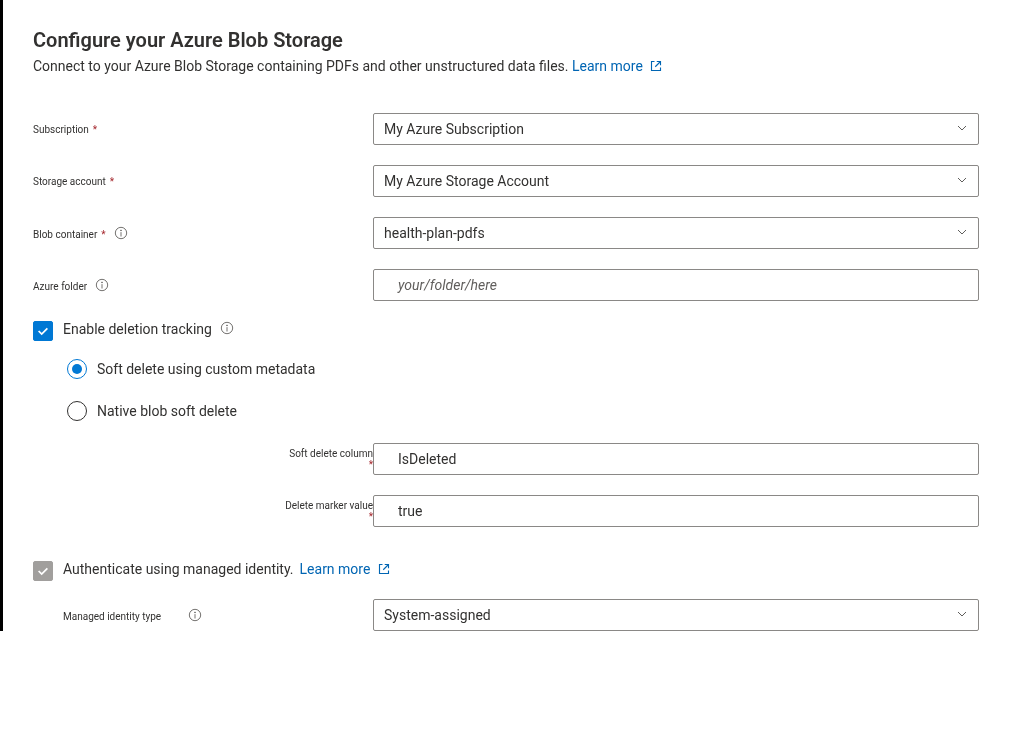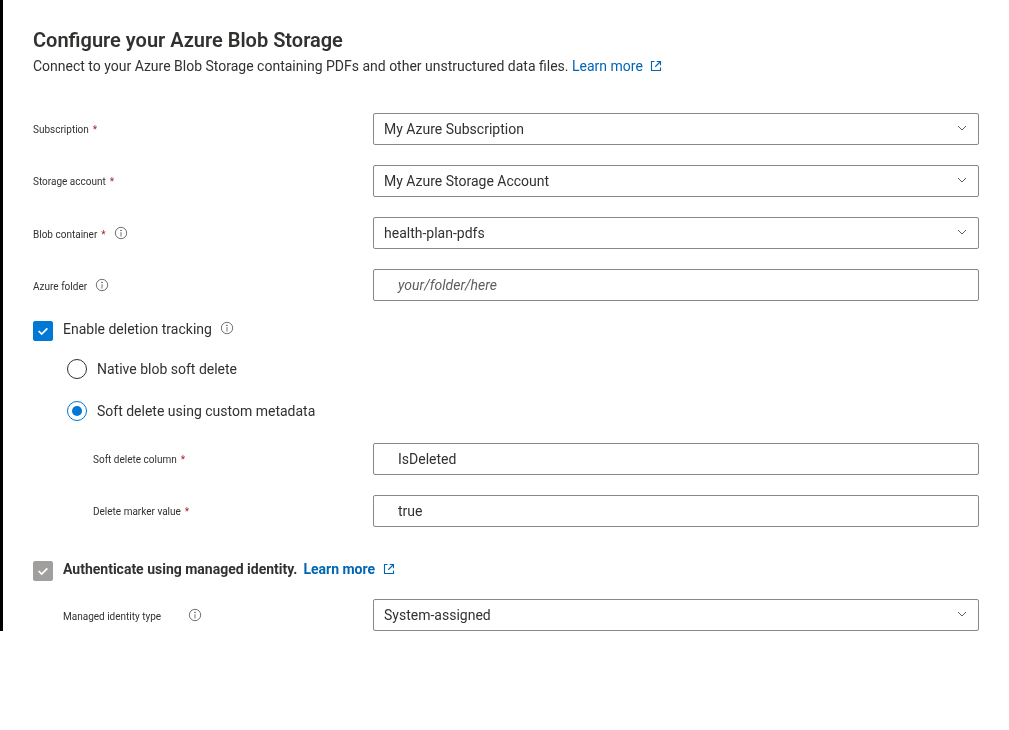--- a/index.html
+++ b/index.html
@@ -43,21 +43,21 @@
     margin-bottom: 20px;
   }
   .label-col {
     width: 340px;
     flex: 0 0 340px;
     display: flex;
     align-items: flex-end;
     font-size: 10px;
     color: #323130;
   }
-  .label-col.indent1 { padding-left: 60px; }
+  .label-col.indent1 { padding-left: 60px; flex-direction: column; }
   .label-col .req {
     color: #a4262c;
     margin-left: 4px;
   }
   .info-icon {
     display: inline-flex;
     margin-left: 8px;
     color: #605e5c;
   }
   .input-col {
@@ -140,21 +140,21 @@
     border: 1px solid #0078d4;
   }
   .radio.selected .dot {
     width: 10px;
     height: 10px;
     border-radius: 50%;
     background: #0078d4;
   }
 
   .section-gap-top { margin-top: 18px; }
-  .section-gap-top-2 { margin-top: 34px; font-weight: bold; }
+  .section-gap-top-2 { margin-top: 34px; }
 </style>
 </head>
 <body>
 
 <div class="page">
 
   <h1 class="title">Configure your Azure Blob Storage</h1>
   <div class="subtitle">
     <span>Connect to your Azure Blob Storage containing PDFs and other unstructured data files.</span>
     <a href="#" class="link">
@@ -253,29 +253,29 @@
     <span class="info-icon">
       <svg width="14" height="14" viewBox="0 0 16 16" fill="none" stroke="currentColor" stroke-width="1">
           <circle cx="8" cy="8" r="6.5"></circle>
           <circle cx="8" cy="5" r="0.5" fill="currentColor"></circle>
           <path d="M8 7v5"></path>
         </svg>
     </span>
   </div>
 
   <div class="radio-row">
+    <span class="radio selected">
+        <span class="dot"></span>
+      </span>
+    <span>Soft delete using custom metadata</span>
+  </div>
+
+  <div class="radio-row">
     <span class="radio"></span>
     <span>Native blob soft delete</span>
-  </div>
-
-  <div class="radio-row">
-    <span class="radio selected">
-        <span class="dot"></span>
-      </span>
-    <span>Soft delete using custom metadata</span>
   </div>
 
   <div class="form-row">
     <div class="label-col indent1">
       <span>Soft delete column</span>
         <span class="req">*</span>
     </div>
     <div class="input-col">
       <div class="text-input">IsDeleted</div>
     </div>

